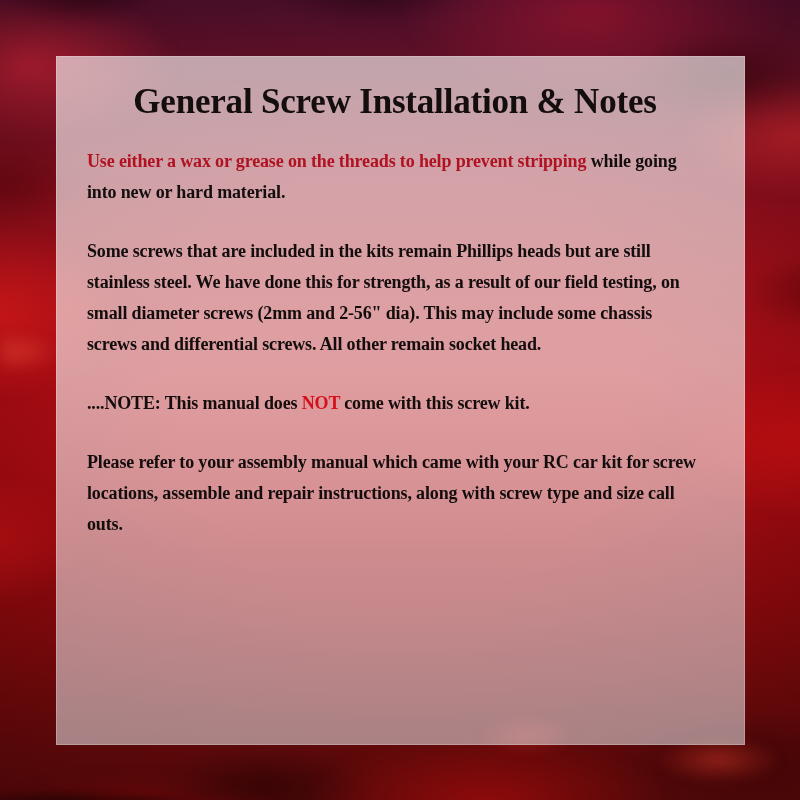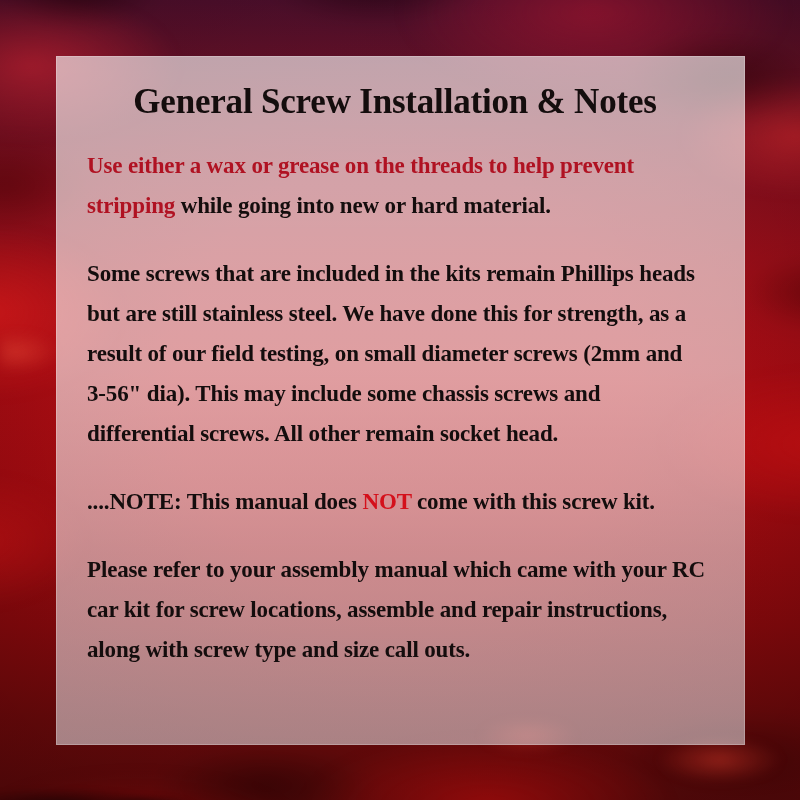--- a/index.html
+++ b/index.html
@@ -115,22 +115,22 @@
     color: #140d0d;
     text-align: center;
     letter-spacing: -0.2px;
     margin: 0 0 24px 0;
     padding: 0 4px;
   }
 
   .para {
     font-family: "Liberation Serif", "DejaVu Serif", serif;
     font-weight: bold;
-    font-size: 23px;
-    line-height: 40px;
+    font-size: 18px;
+    line-height: 31px;
     color: #140d0d;
     margin: 0 0 28px 0;
     padding: 0 6px 0 8px;
     letter-spacing: -0.15px;
   }
   .para:last-of-type { margin-bottom: 0; }
 
   .em-red { color: #b01222; }
   .strong-red { color: #d4101b; }
 </style>
@@ -148,21 +148,21 @@
 
   <div id="panel">
 
     <h1 id="doc-title">General Screw Installation &amp; Notes</h1>
 
     <p class="para">
       <span class="em-red">Use either a wax or grease on the threads to help prevent stripping</span><span> while going into new or hard material.</span>
     </p>
 
     <p class="para">
-      <span>Some screws that are included in the kits remain Phillips heads but are still stainless steel. We have done this for strength, as a result of our field testing, on small diameter screws (2mm and 3-56" dia). This may include some chassis screws and differential screws. All other remain socket head.</span>
+      <span>Some screws that are included in the kits remain Phillips heads but are still stainless steel. We have done this for strength, as a result of our field testing, on small diameter screws (2mm and 2-56" dia). This may include some chassis screws and differential screws. All other remain socket head.</span>
     </p>
 
     <p class="para">
       <span>....NOTE: This manual does </span><span class="strong-red">NOT</span><span> come with this screw kit.</span>
     </p>
 
     <p class="para">
       <span>Please refer to your assembly manual which came with your RC car kit for screw locations, assemble and repair instructions, along with screw type and size call outs.</span>
     </p>
 

